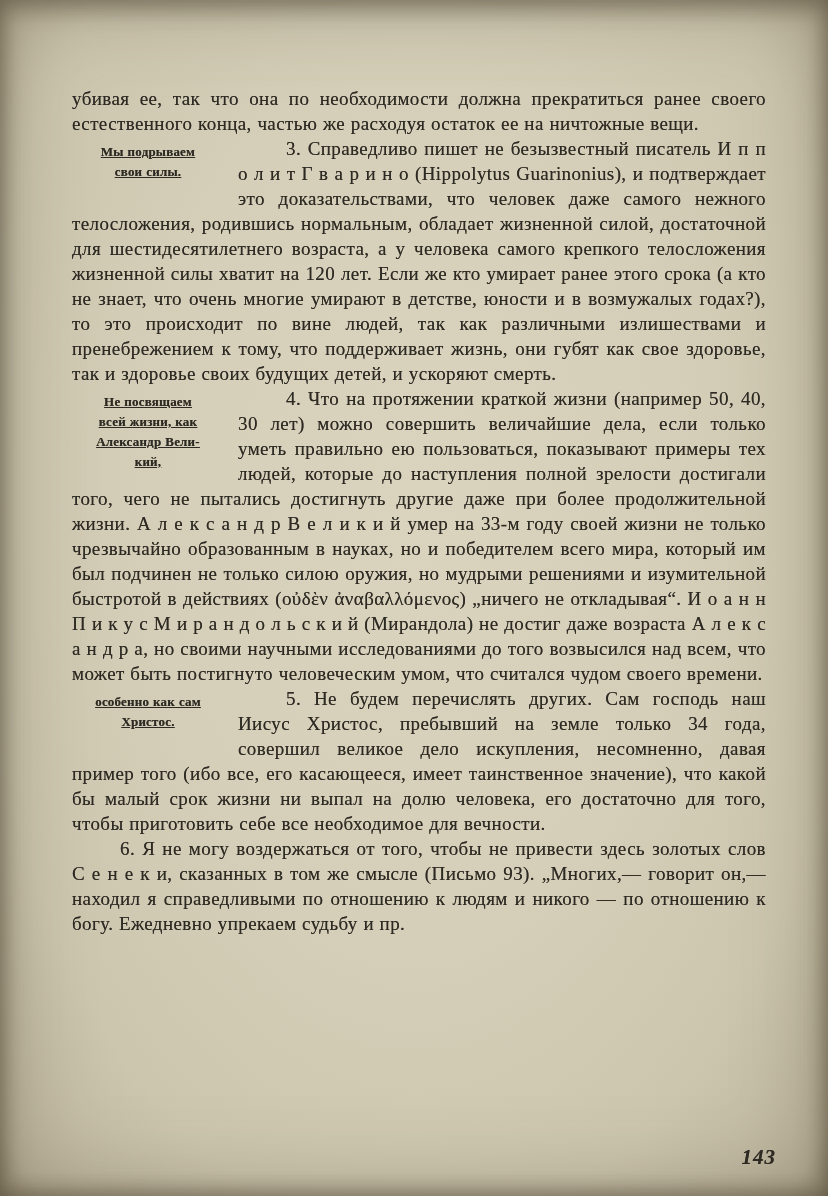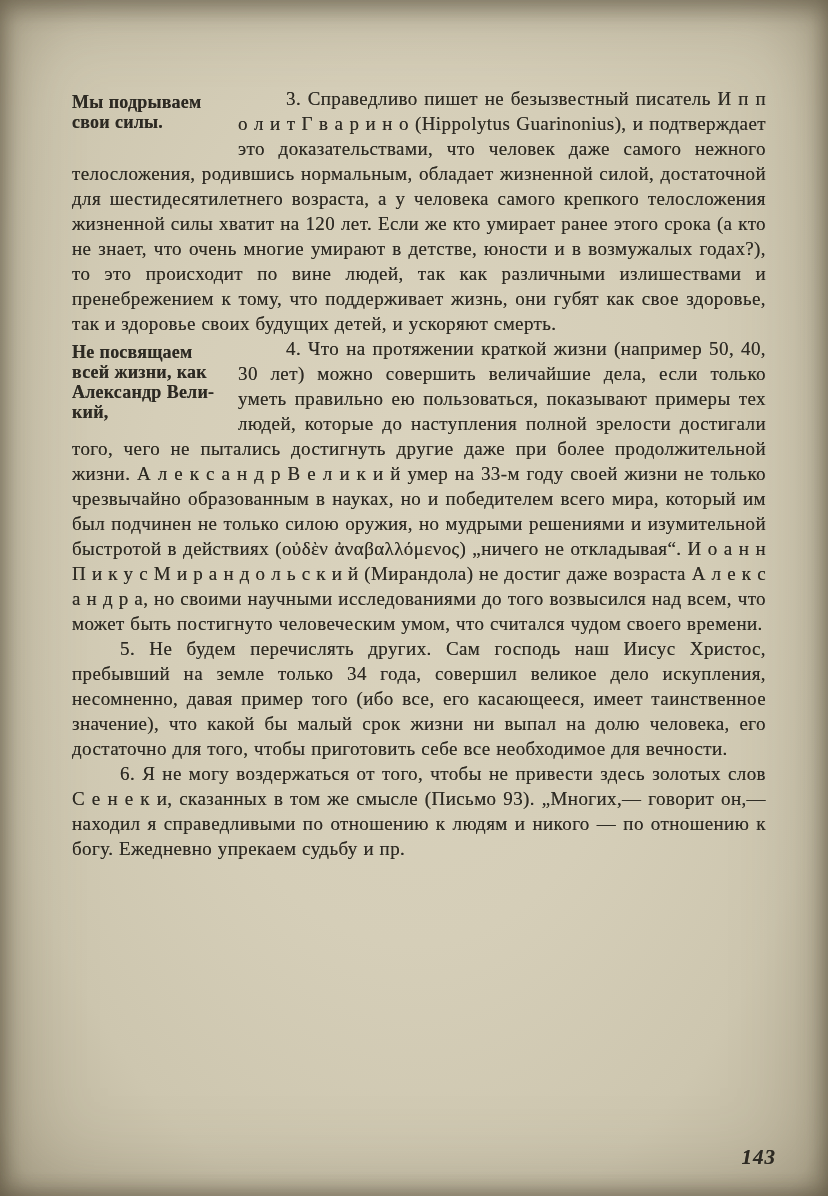--- a/index.html
+++ b/index.html
@@ -40,47 +40,50 @@
     text-shadow: 0 0 0.4px rgba(45, 42, 35, 0.65);
   }
   p.para.indent {
     text-indent: 48px;
   }
   .sidenote {
     float: left;
     width: 152px;
     margin: 6px 14px 12px 0;
     font-weight: bold;
-    font-size: 18px;
+    font-size: 13px;
     line-height: 20px;
     letter-spacing: 0.2px;
     white-space: pre-line;
-    text-align: left;
+    text-align: center;
     text-indent: 0;
+    text-decoration: underline;
   }
   .page-number {
     position: absolute;
     right: 52px;
     bottom: 26px;
     font-size: 21px;
     font-style: italic;
     font-weight: bold;
     letter-spacing: 1px;
     color: #2d2a23;
     text-shadow: 0 0 0.4px rgba(45, 42, 35, 0.65);
   }
 </style>
 </head>
 <body>
 
 <div class="scan-page">
   <div class="text-block">
+      <p class="para"><span>убивая ее, так что она по необходимости должна прекратиться ранее своего естественного конца, частью же расходуя остаток ее на ничтожные вещи.</span></p>
       <p class="para indent"><span class="sidenote">Мы подрываем
 свои силы.</span><span>3. Справедливо пишет не безызвестный писатель И п п о л и т  Г в а р и н о (Hippolytus Guarinonius), и подтверждает это доказательствами, что человек даже самого нежного телосложения, родившись нормальным, обладает жизненной силой, достаточной для шестидесятилетнего возраста, а у человека самого крепкого телосложения жизненной силы хватит на 120 лет. Если же кто умирает ранее этого срока (а кто не знает, что очень многие умирают в детстве, юности и в возмужалых годах?), то это происходит по вине людей, так как различными излишествами и пренебрежением к тому, что поддерживает жизнь, они губят как свое здоровье, так и здоровье своих будущих детей, и ускоряют смерть.</span></p>
       <p class="para indent"><span class="sidenote">Не посвящаем
 всей жизни, как
 Александр Вели-
 кий,</span><span>4. Что на протяжении краткой жизни (например 50, 40, 30 лет) можно совершить величайшие дела, если только уметь правильно ею пользоваться, показывают примеры тех людей, которые до наступления полной зрелости достигали того, чего не пытались достигнуть другие даже при более продолжительной жизни. А л е к с а н д р  В е л и к и й умер на 33-м году своей жизни не только чрезвычайно образованным в науках, но и победителем всего мира, который им был подчинен не только силою оружия, но мудрыми решениями и изумительной быстротой в действиях (οὐδὲν ἀναβαλλόμενος) „ничего не откладывая“. И о а н н  П и к у с  М и р а н д о л ь с к и й (Мирандола) не достиг даже возраста А л е к с а н д р а, но своими научными исследованиями до того возвысился над всем, что может быть постигнуто человеческим умом, что считался чудом своего времени.</span></p>
-      <p class="para indent"><span>5. Не будем перечислять других. Сам господь наш Иисус Христос, пребывший на земле только 34 года, совершил великое дело искупления, несомненно, давая пример того (ибо все, его касающееся, имеет таинственное значение), что какой бы малый срок жизни ни выпал на долю человека, его достаточно для того, чтобы приготовить себе все необходимое для вечности.</span></p>
+      <p class="para indent"><span class="sidenote">особенно как сам
+Христос.</span><span>5. Не будем перечислять других. Сам господь наш Иисус Христос, пребывший на земле только 34 года, совершил великое дело искупления, несомненно, давая пример того (ибо все, его касающееся, имеет таинственное значение), что какой бы малый срок жизни ни выпал на долю человека, его достаточно для того, чтобы приготовить себе все необходимое для вечности.</span></p>
       <p class="para indent"><span>6. Я не могу воздержаться от того, чтобы не привести здесь золотых слов С е н е к и, сказанных в том же смысле (Письмо 93). „Многих,— говорит он,— находил я справедливыми по отношению к людям и никого — по отношению к богу. Ежедневно упрекаем судьбу и пр.</span></p>
     </div>
   <div class="page-number">143</div>
 </div>
 
 </body></html>

